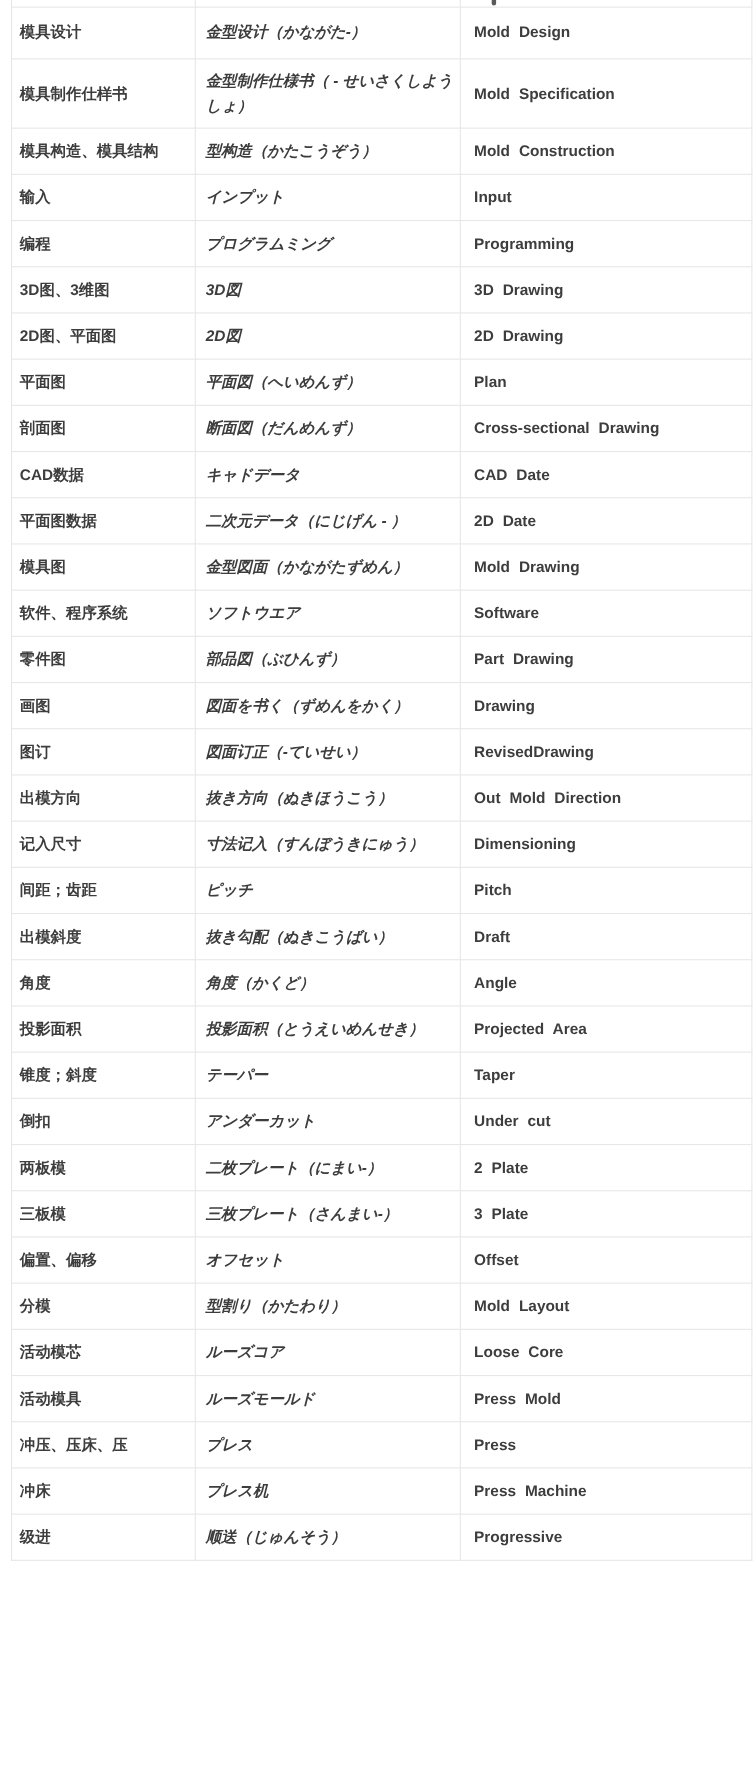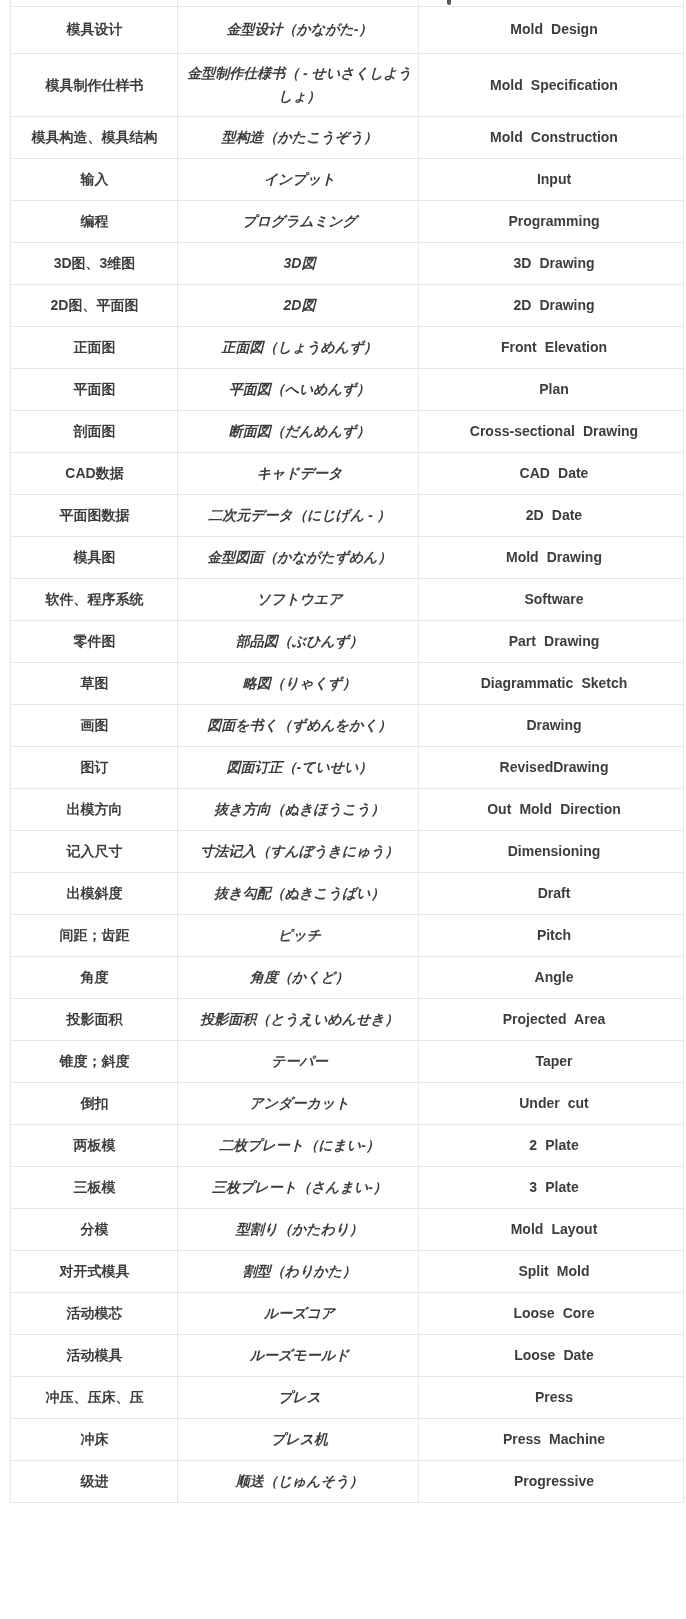--- a/index.html
+++ b/index.html
@@ -2,21 +2,20 @@
 <html><head>
 <meta charset="utf-8">
 <style>
   html,body{margin:0;padding:0;background:#fff;}
   #screen{
     position:relative;
     width:686px;height:1619px;
     overflow:hidden;
     background:#fff;
     font-family:"Liberation Sans","DejaVu Sans",sans-serif;
-    text-align:center;
   }
   table.glossary{
     position:absolute;left:10px;top:0;
     width:673px;
     border-collapse:collapse;
     table-layout:fixed;
   }
   col.c1{width:167px;}
   col.c2{width:241px;}
   col.c3{width:265px;}
@@ -90,25 +89,20 @@
           <td class="cn">3D图、3维图</td>
           <td class="jp">3D図</td>
           <td class="en">3D Drawing</td>
         </tr>
         <tr class="row-std">
           <td class="cn">2D图、平面图</td>
           <td class="jp">2D図</td>
           <td class="en">2D Drawing</td>
         </tr>
         <tr class="row-std">
-          <td class="cn">正面图</td>
-          <td class="jp">正面図（しょうめんず）</td>
-          <td class="en">Front Elevation</td>
-        </tr>
-        <tr class="row-std">
           <td class="cn">平面图</td>
           <td class="jp">平面図（へいめんず）</td>
           <td class="en">Plan</td>
         </tr>
         <tr class="row-std">
           <td class="cn">剖面图</td>
           <td class="jp">断面図（だんめんず）</td>
           <td class="en">Cross-sectional Drawing</td>
         </tr>
         <tr class="row-std">
@@ -130,55 +124,50 @@
           <td class="cn">软件、程序系统</td>
           <td class="jp">ソフトウエア</td>
           <td class="en">Software</td>
         </tr>
         <tr class="row-std">
           <td class="cn">零件图</td>
           <td class="jp">部品図（ぶひんず）</td>
           <td class="en">Part Drawing</td>
         </tr>
         <tr class="row-std">
-          <td class="cn">草图</td>
-          <td class="jp">略図（りゃくず）</td>
-          <td class="en">Diagrammatic Sketch</td>
-        </tr>
-        <tr class="row-std">
           <td class="cn">画图</td>
           <td class="jp">図面を书く（ずめんをかく）</td>
           <td class="en">Drawing</td>
         </tr>
         <tr class="row-std">
           <td class="cn">图订</td>
           <td class="jp">図面订正（-ていせい）</td>
           <td class="en">RevisedDrawing</td>
         </tr>
         <tr class="row-std">
           <td class="cn">出模方向</td>
           <td class="jp">抜き方向（ぬきほうこう）</td>
           <td class="en">Out Mold Direction</td>
         </tr>
         <tr class="row-std">
           <td class="cn">记入尺寸</td>
           <td class="jp">寸法记入（すんぼうきにゅう）</td>
           <td class="en">Dimensioning</td>
         </tr>
         <tr class="row-std">
+          <td class="cn">间距；齿距</td>
+          <td class="jp">ピッチ</td>
+          <td class="en">Pitch</td>
+        </tr>
+        <tr class="row-std">
           <td class="cn">出模斜度</td>
           <td class="jp">抜き勾配（ぬきこうばい）</td>
           <td class="en">Draft</td>
         </tr>
         <tr class="row-std">
-          <td class="cn">间距；齿距</td>
-          <td class="jp">ピッチ</td>
-          <td class="en">Pitch</td>
-        </tr>
-        <tr class="row-std">
           <td class="cn">角度</td>
           <td class="jp">角度（かくど）</td>
           <td class="en">Angle</td>
         </tr>
         <tr class="row-std">
           <td class="cn">投影面积</td>
           <td class="jp">投影面积（とうえいめんせき）</td>
           <td class="en">Projected Area</td>
         </tr>
         <tr class="row-std">
@@ -195,38 +184,38 @@
           <td class="cn">两板模</td>
           <td class="jp">二枚プレート（にまい-）</td>
           <td class="en">2 Plate</td>
         </tr>
         <tr class="row-std">
           <td class="cn">三板模</td>
           <td class="jp">三枚プレート（さんまい-）</td>
           <td class="en">3 Plate</td>
         </tr>
         <tr class="row-std">
+          <td class="cn">偏置、偏移</td>
+          <td class="jp">オフセット</td>
+          <td class="en">Offset</td>
+        </tr>
+        <tr class="row-std">
           <td class="cn">分模</td>
           <td class="jp">型割り（かたわり）</td>
           <td class="en">Mold Layout</td>
         </tr>
         <tr class="row-std">
-          <td class="cn">对开式模具</td>
-          <td class="jp">割型（わりかた）</td>
-          <td class="en">Split Mold</td>
-        </tr>
-        <tr class="row-std">
           <td class="cn">活动模芯</td>
           <td class="jp">ルーズコア</td>
           <td class="en">Loose Core</td>
         </tr>
         <tr class="row-std">
           <td class="cn">活动模具</td>
           <td class="jp">ルーズモールド</td>
-          <td class="en">Loose Date</td>
+          <td class="en">Press Mold</td>
         </tr>
         <tr class="row-std">
           <td class="cn">冲压、压床、压</td>
           <td class="jp">プレス</td>
           <td class="en">Press</td>
         </tr>
         <tr class="row-std">
           <td class="cn">冲床</td>
           <td class="jp">プレス机</td>
           <td class="en">Press Machine</td>

